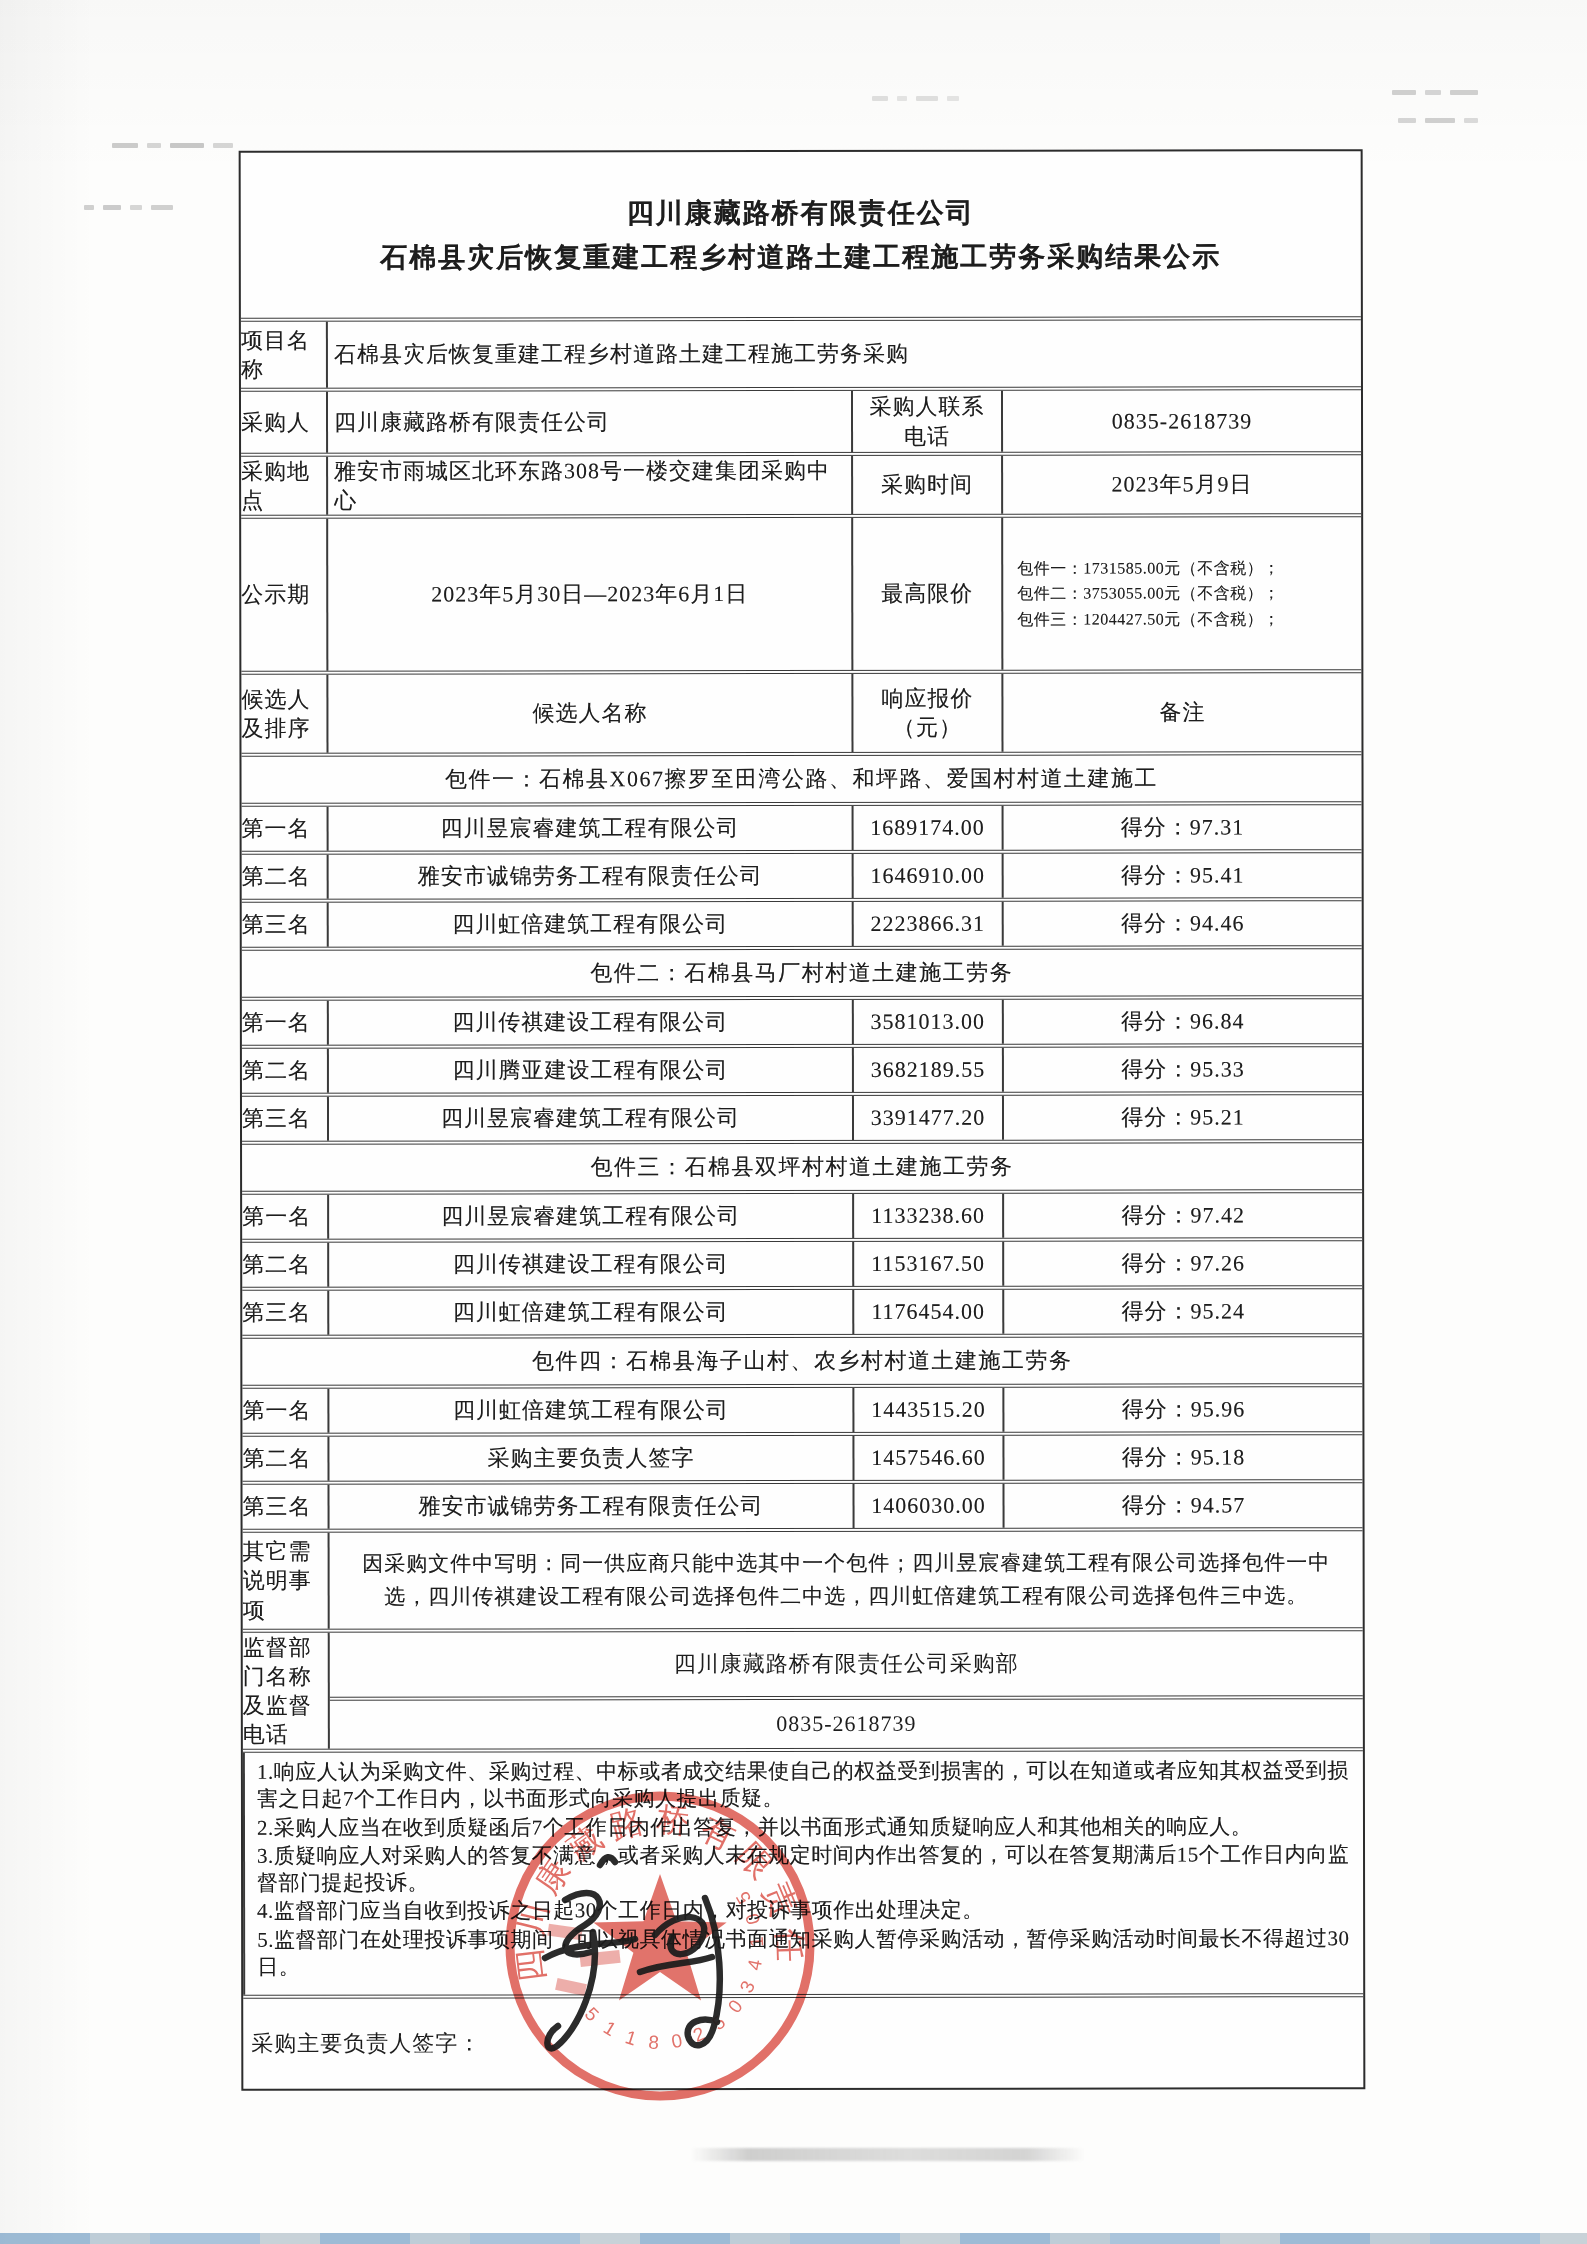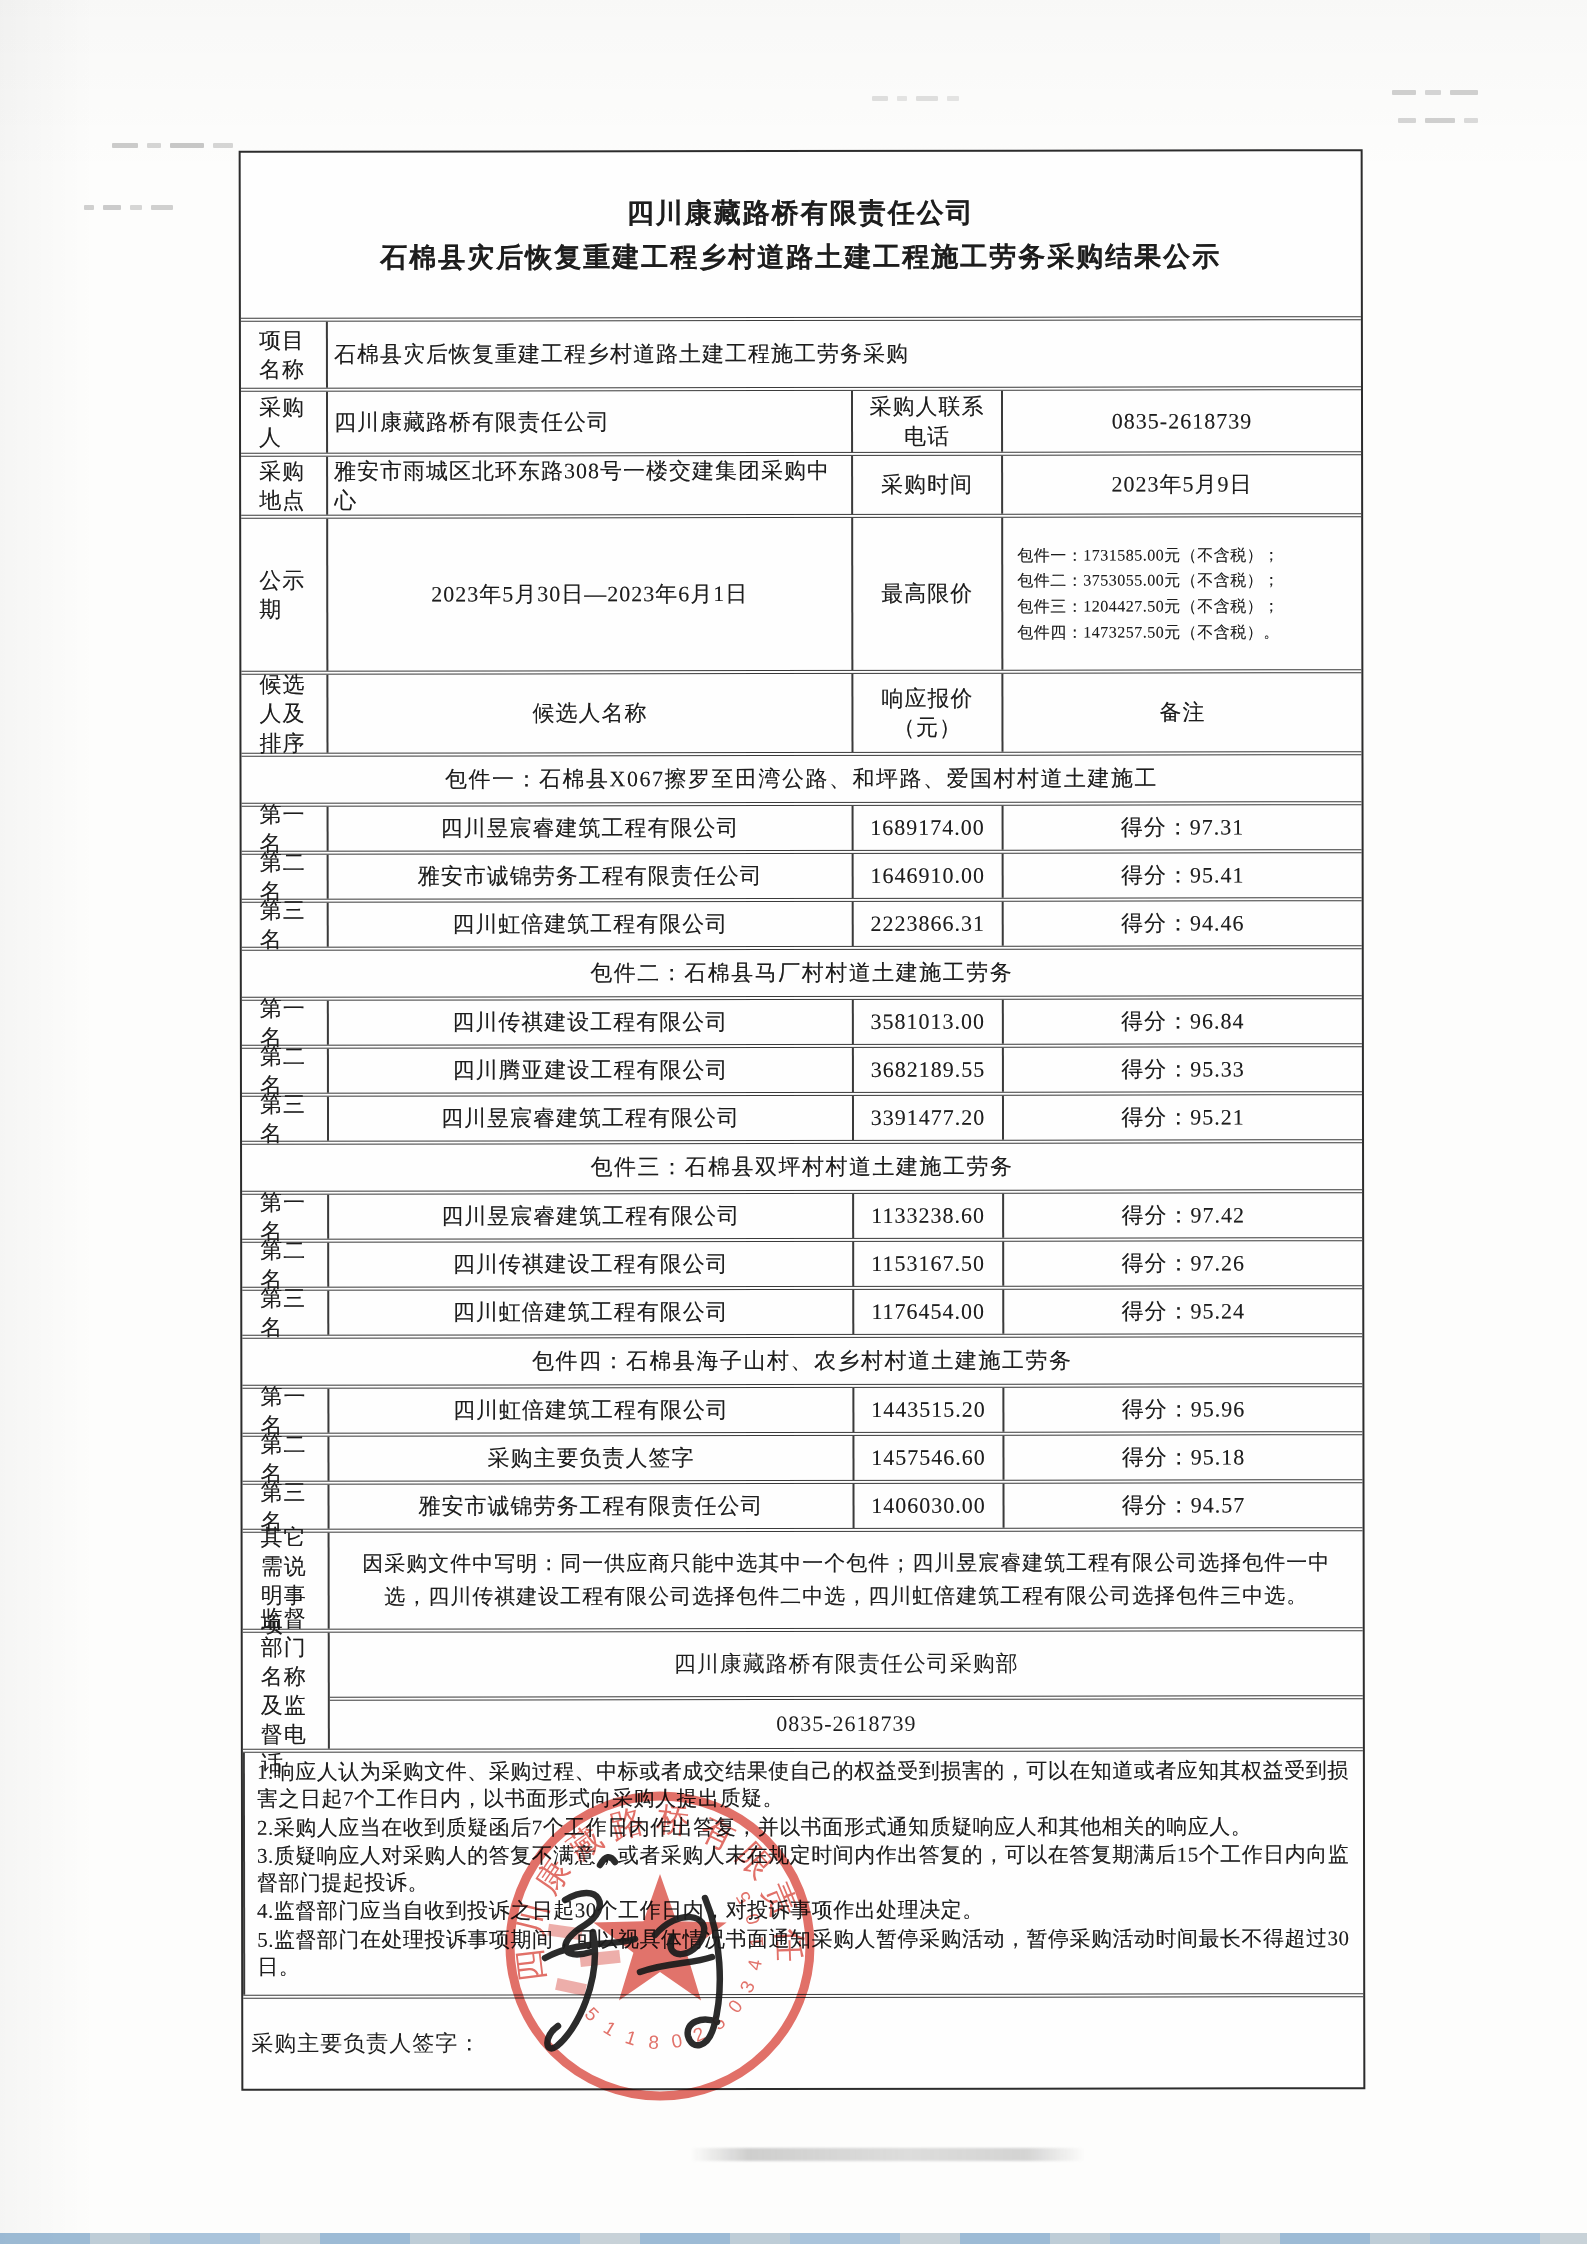--- a/index.html
+++ b/index.html
@@ -11,21 +11,21 @@
   
   .doc-table{position:absolute;left:240px;top:150px;width:1124px;
      border:2px solid #2c2c2c;box-sizing:border-box;background:#fefefe;
      transform:rotate(-0.08deg);}
   .trow{display:flex;box-sizing:border-box;}
   .trow + .trow{border-top:4px double #3a3a3a;}
   .cell{box-sizing:border-box;display:flex;align-items:center;justify-content:center;
      text-align:center;font-size:22px;line-height:1.32;letter-spacing:1px;
      padding:2px 6px;text-shadow:0 0 0.5px rgba(20,20,20,0.4);}
   .cell + .cell{border-left:2px solid #3a3a3a;}
-  .c-label{width:85px;flex:none;justify-content:flex-start;text-align:left;padding-left:18px;}
+  .c-label{width:85px;flex:none;justify-content:flex-start;text-align:left;padding-left:0;}
   .c-name{width:525px;flex:none;text-align:center;}
   .c-price{width:150px;flex:none;}
   .c-remark{flex:1;}
   .c-span{flex:1;}
   .left{justify-content:flex-start;text-align:left;}
   
   .title-block{height:165px;flex-direction:column;gap:8px;display:flex;
      align-items:center;justify-content:center;}
   .title-line{font-size:27px;font-weight:bold;letter-spacing:2px;
      text-shadow:0 0 0.6px rgba(0,0,0,0.5);}
@@ -98,21 +98,20 @@
     </div>
 
     <div class="trow h-period">
       <div class="cell c-label">公示期</div>
       <div class="cell c-name">2023年5月30日—2023年6月1日</div>
       <div class="cell c-price">最高限价</div>
       <div class="cell c-remark maxprice">
         <div>包件一：1731585.00元（不含税）；</div>
         <div>包件二：3753055.00元（不含税）；</div>
         <div>包件三：1204427.50元（不含税）；</div>
-        <div>包件四：1473257.50元（不含税）。</div>
       </div>
     </div>
 
     <div class="trow h-chead">
       <div class="cell c-label">候选人及排序</div>
       <div class="cell c-name">候选人名称</div>
       <div class="cell c-price">响应报价（元）</div>
       <div class="cell c-remark">备注</div>
     </div>
 

